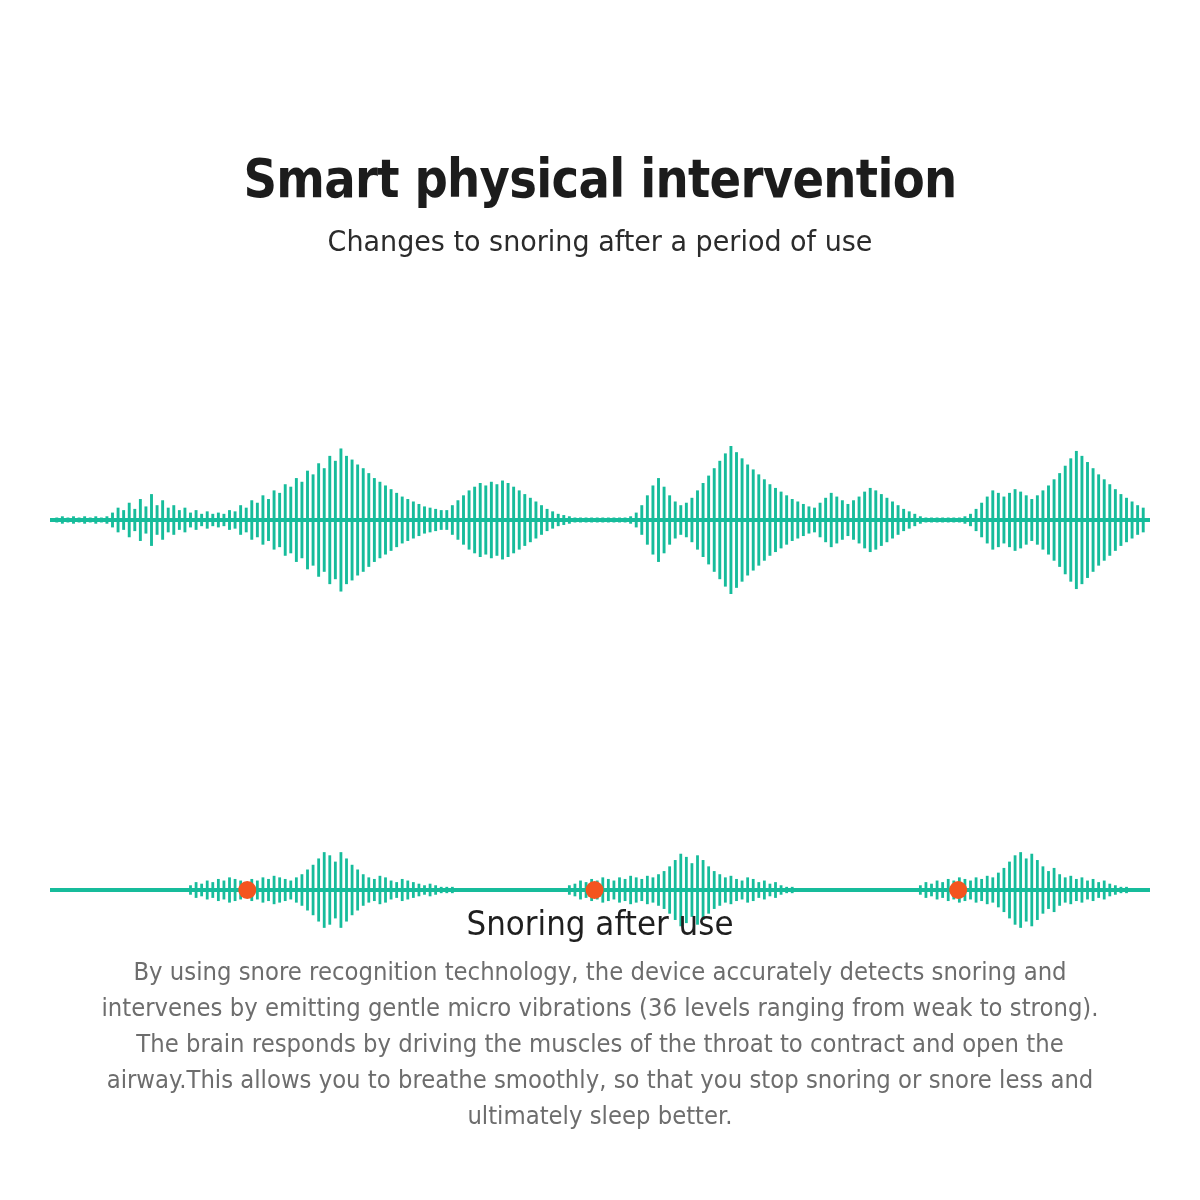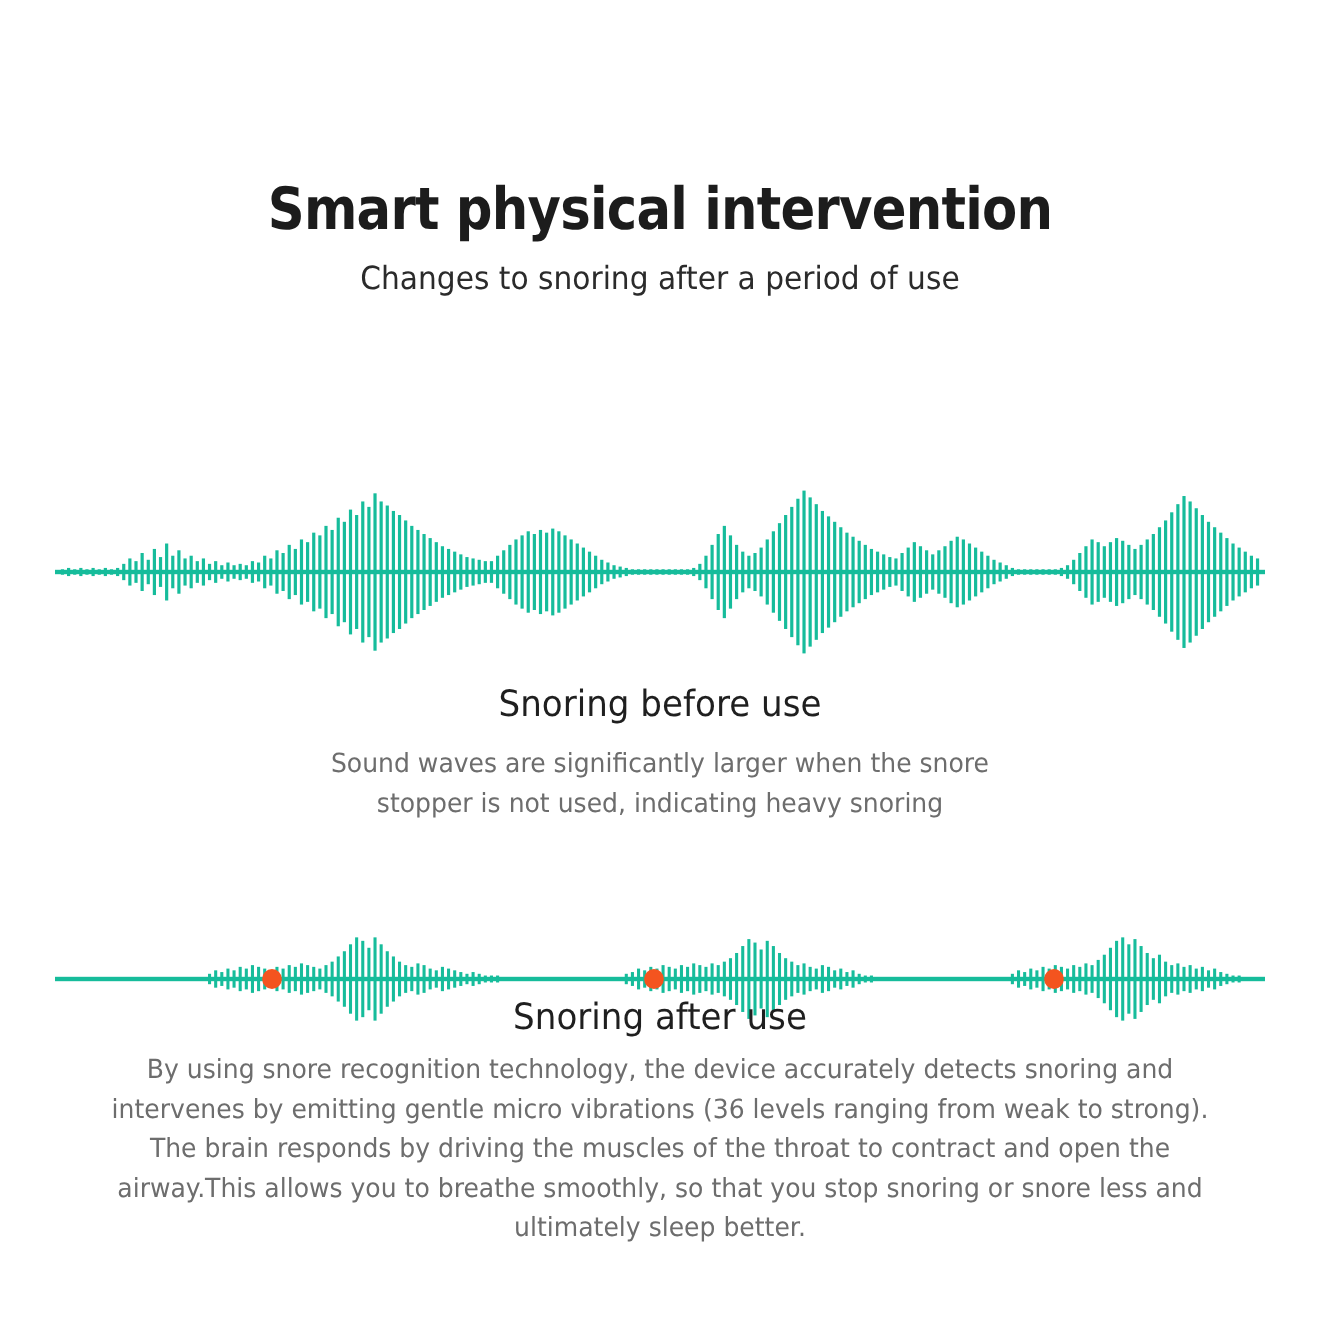--- a/index.html
+++ b/index.html
@@ -22,21 +22,20 @@
     background: #ffffff;
   }
 
   
   .header {
     position: absolute;
     top: 0;
     left: 0;
     width: 1200px;
     text-align: center;
-    margin-top: 12px;
   }
   .title {
     margin: 0;
     padding-top: 148px;
     font-family: "DejaVu Sans", sans-serif;
     font-size: 53px;
     line-height: 62px;
     font-weight: 700;
     letter-spacing: -0.8px;
     color: #1c1c1c;
@@ -301,24 +300,20 @@
         <rect x="1058.34" y="44.23" width="2.90" height="71.53" fill="#16BC9B"></rect>
         <rect x="1063.91" y="49.17" width="2.90" height="61.67" fill="#16BC9B"></rect>
         <rect x="1069.48" y="54.10" width="2.90" height="51.80" fill="#16BC9B"></rect>
         <rect x="1075.05" y="57.80" width="2.90" height="44.40" fill="#16BC9B"></rect>
         <rect x="1080.62" y="61.50" width="2.90" height="37.00" fill="#16BC9B"></rect>
         <rect x="1086.19" y="65.20" width="2.90" height="29.60" fill="#16BC9B"></rect>
         <rect x="1091.77" y="67.67" width="2.90" height="24.67" fill="#16BC9B"></rect>
       </svg>
   </div>
 
-  <div class="section" id="section-before">
-    <h2 class="section-heading">Snoring before use</h2>
-    <p class="section-body" id="body-before">Sound waves are significantly larger when the snore stopper is not used, indicating heavy snoring</p>
-  </div>
 
   <div class="wave-block" id="wave-after-block">
     <svg class="wave-svg" id="svg-after" width="1100" height="90" viewBox="0 0 1100 90">
         <rect x="0" y="43" width="1100" height="4" fill="#16BC9B"></rect>
         <rect x="139.11" y="40.27" width="2.79" height="9.46" fill="#16BC9B"></rect>
         <rect x="144.68" y="37.12" width="2.79" height="15.77" fill="#16BC9B"></rect>
         <rect x="150.25" y="38.69" width="2.79" height="12.62" fill="#16BC9B"></rect>
         <rect x="155.82" y="35.54" width="2.79" height="18.92" fill="#16BC9B"></rect>
         <rect x="161.39" y="37.12" width="2.79" height="15.77" fill="#16BC9B"></rect>
         <rect x="166.96" y="33.96" width="2.79" height="22.08" fill="#16BC9B"></rect>

